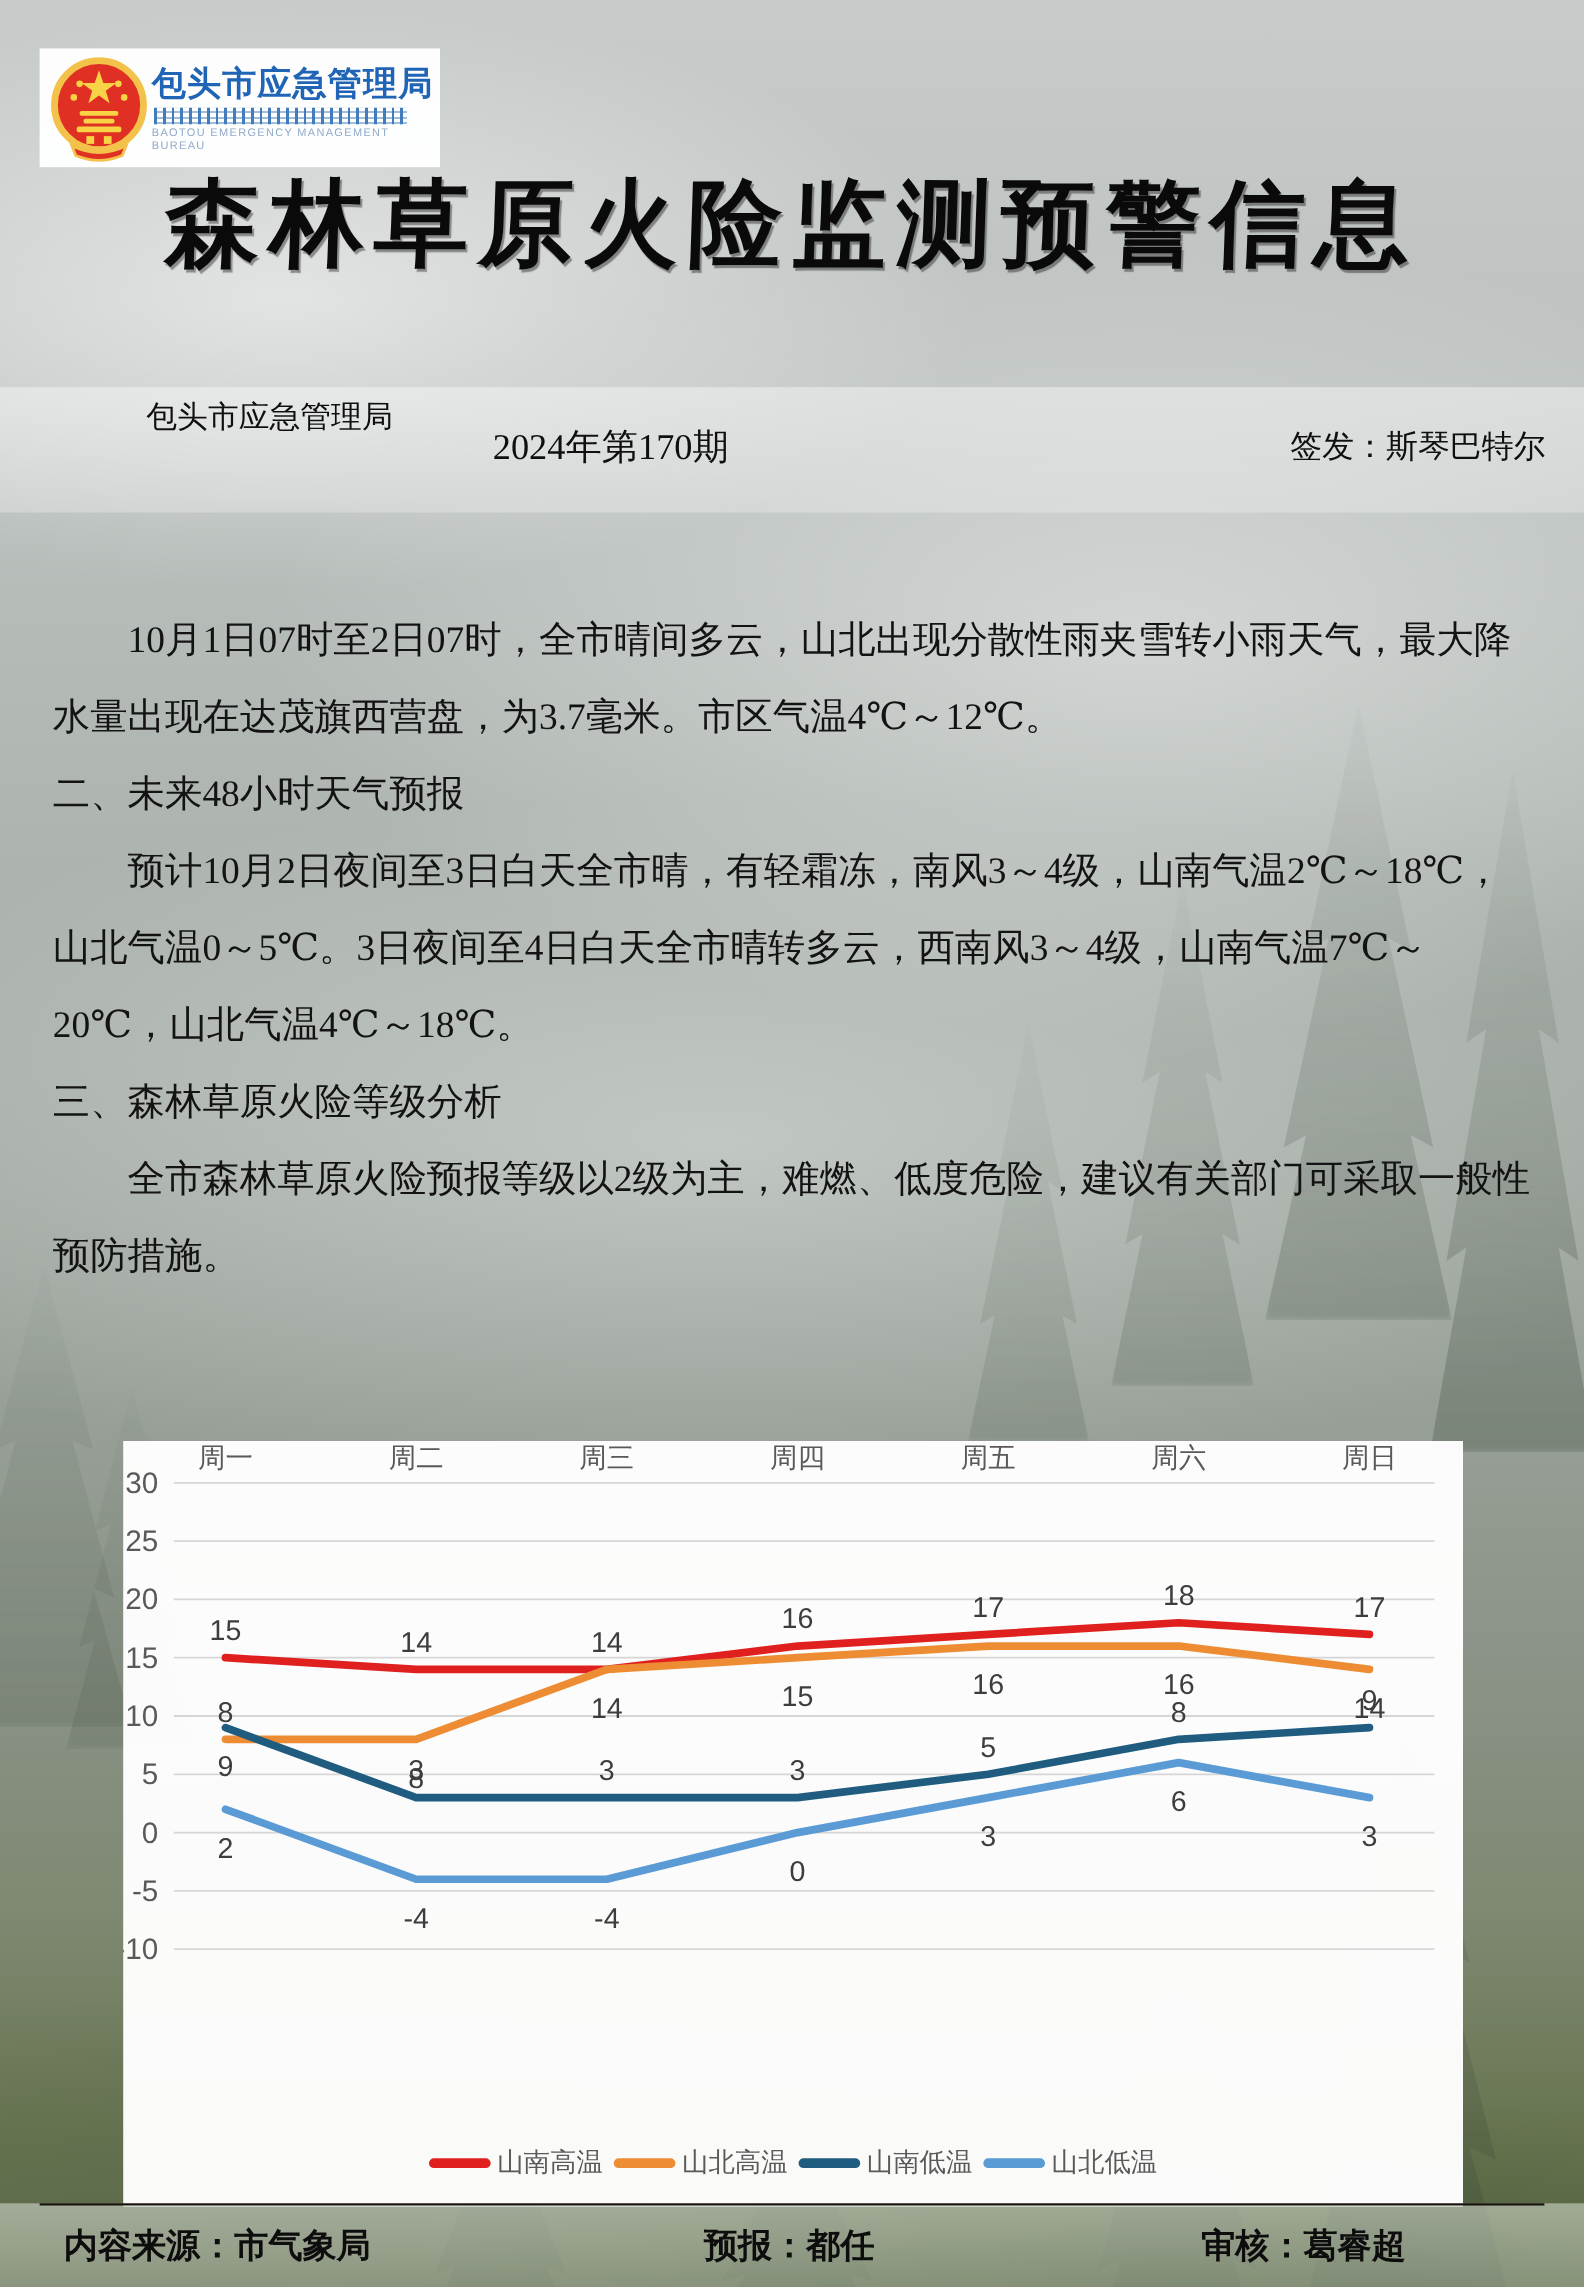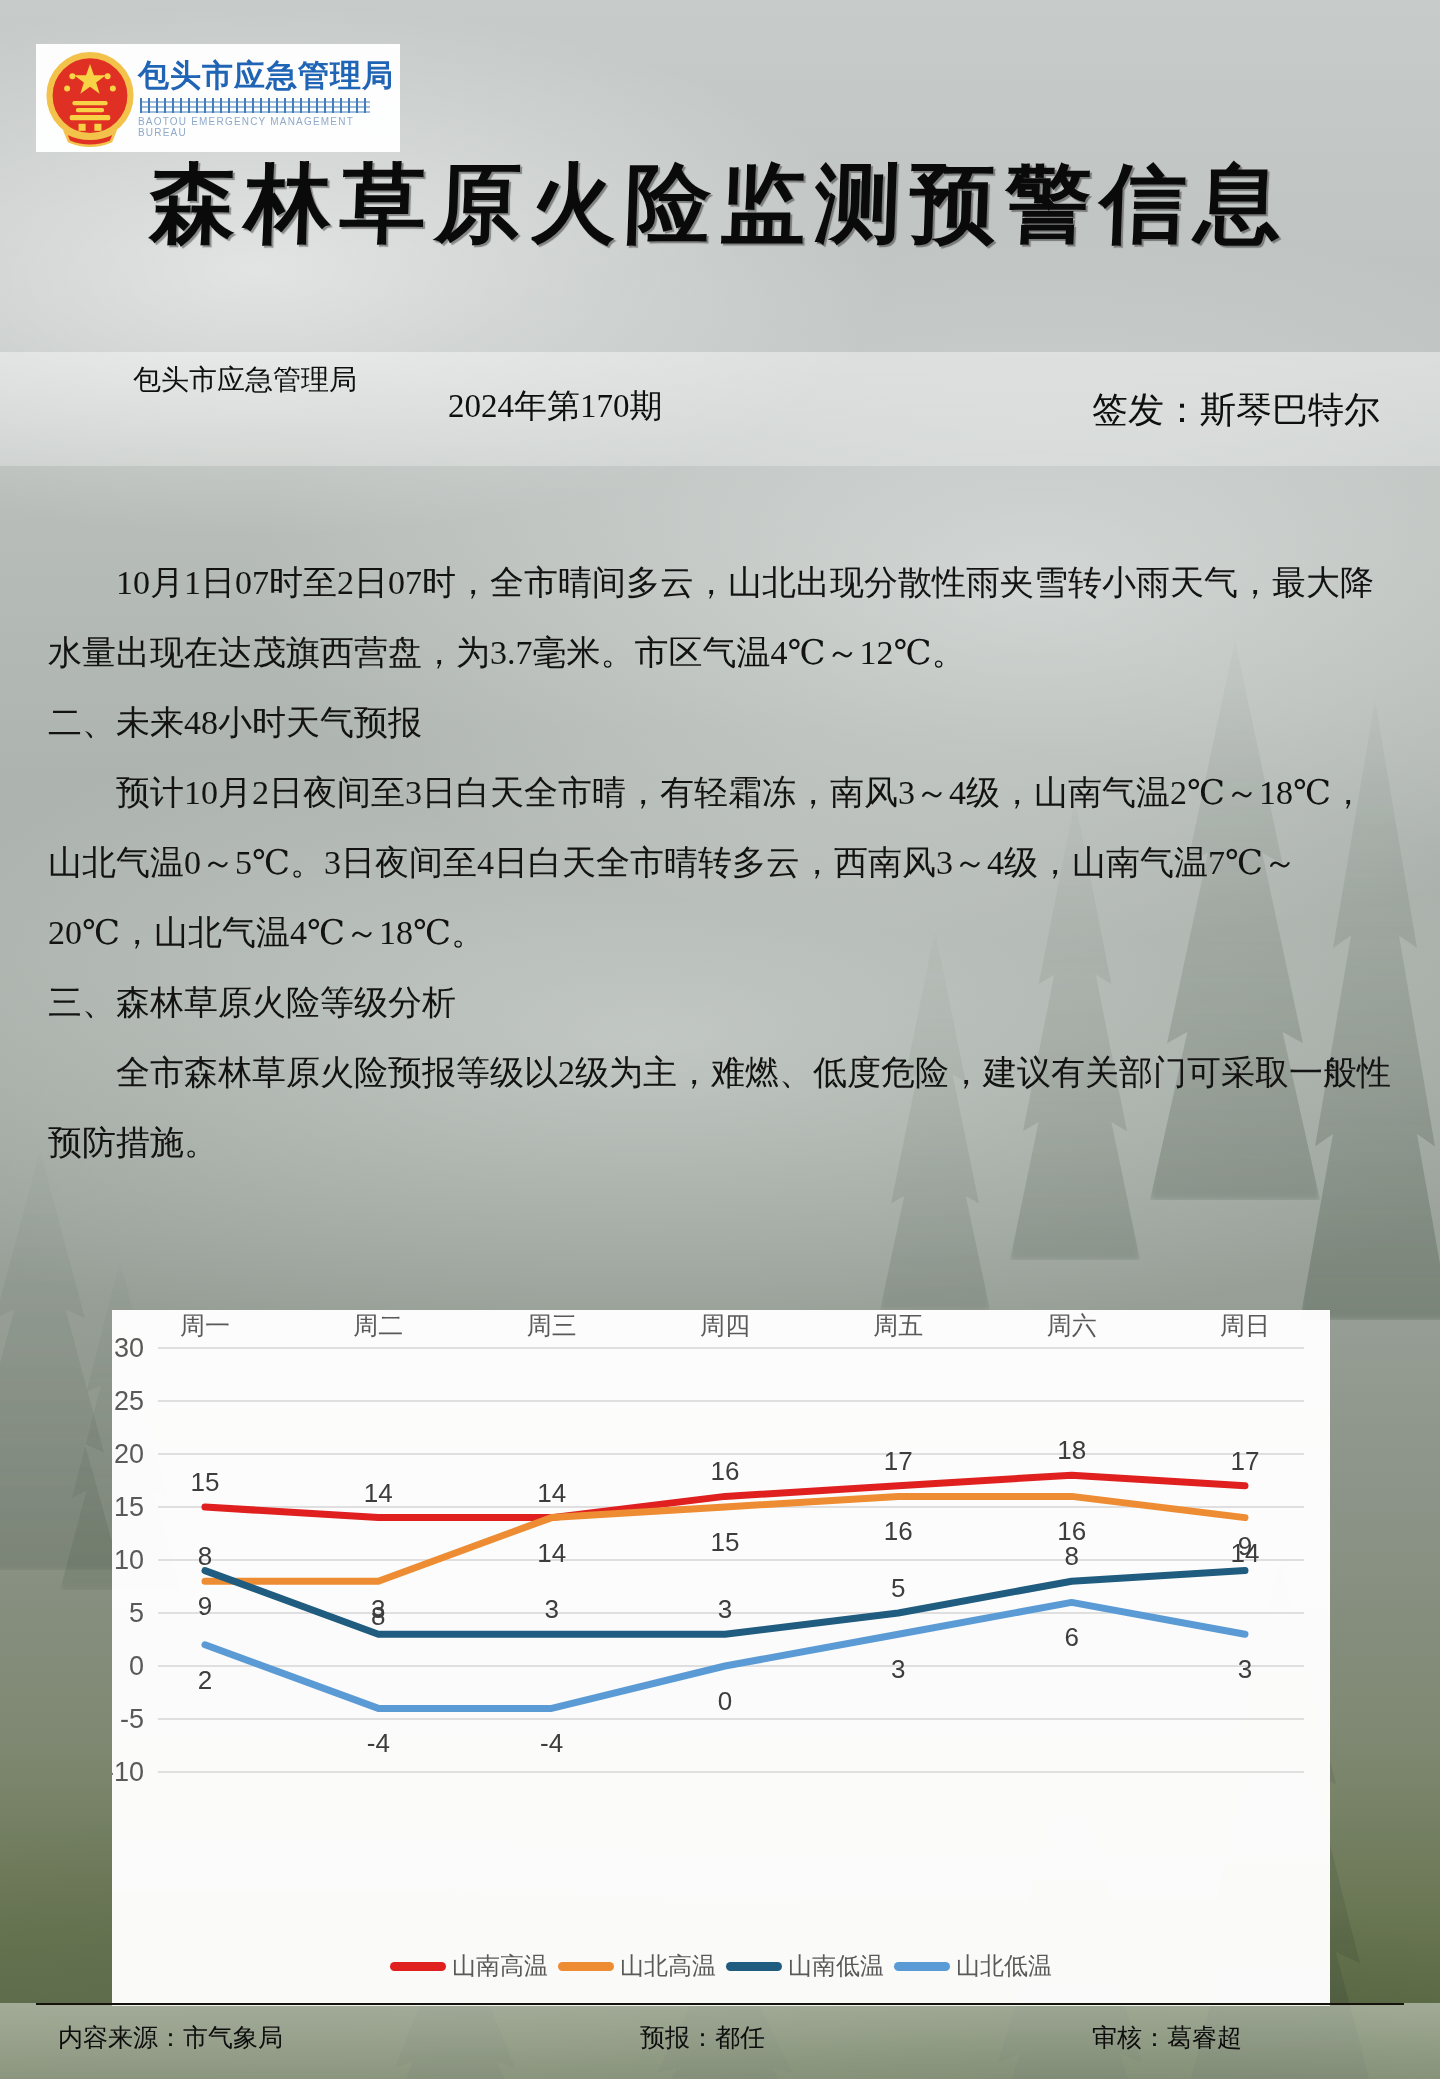--- a/index.html
+++ b/index.html
@@ -50,21 +50,21 @@
   .main-title{position:absolute;top:146px;left:0;width:100%;text-align:center;
     font-size:86px;font-weight:900;color:#0a0a0a;letter-spacing:9px;
     transform:skewX(-2deg);text-shadow:2px 2px 1px rgba(10,10,10,.4);}
 
   
   .issue-band{position:absolute;top:352px;left:0;width:100%;height:114px;
     background:linear-gradient(180deg,rgba(255,255,255,.42),rgba(255,255,255,.26));}
   .issuer{position:absolute;left:20px;top:10px;width:450px;text-align:center;
     font-size:28px;line-height:36px;color:#0f0f0f;}
   .issue-no{position:absolute;left:448px;top:32px;font-size:33px;color:#0f0f0f;}
-  .signer{position:absolute;left:1092px;top:34px;font-size:36px;color:#0f0f0f;}
+  .signer{position:absolute;left:1173px;top:34px;font-size:29px;color:#0f0f0f;}
 
   
   .body-text{position:absolute;left:48px;top:548px;width:1350px;
     font-size:34px;line-height:70px;color:#131313;}
   .body-text p{margin:0;}
   .para{text-indent:2em;}
 
   
   .chart-panel{position:absolute;left:112px;top:1310px;width:1218px;height:696px;
     background:rgba(255,255,255,.97);}
@@ -75,21 +75,21 @@
     font-family:"Liberation Sans","DejaVu Sans",sans-serif;
     font-size:24px;color:#595959;}
   .legend-item{display:flex;align-items:center;}
   .swatch{display:inline-block;width:56px;height:9px;border-radius:4.5px;margin-right:6px;}
 
   
   .footer{position:absolute;top:2003px;left:0;width:100%;height:76px;
     background:linear-gradient(180deg,rgba(230,235,228,.5),rgba(230,235,228,.35));}
   .footer::before{content:"";position:absolute;left:36px;right:36px;top:0;
     border-top:2px solid #16120c;}
-  .footer-item{position:absolute;top:18px;font-size:25px;color:#0d0d0d;font-weight:400;}
+  .footer-item{position:absolute;top:18px;font-size:31px;color:#0d0d0d;font-weight:700;}
   .f1{left:58px;} .f2{left:640px;} .f3{left:1092px;}
 </style>
 </head>
 <body>
 
 <div class="bg-base"></div>
 <div class="tree t1"></div>
 <div class="tree t2"></div>
 <div class="tree t3"></div>
 <div class="tree t4"></div>

